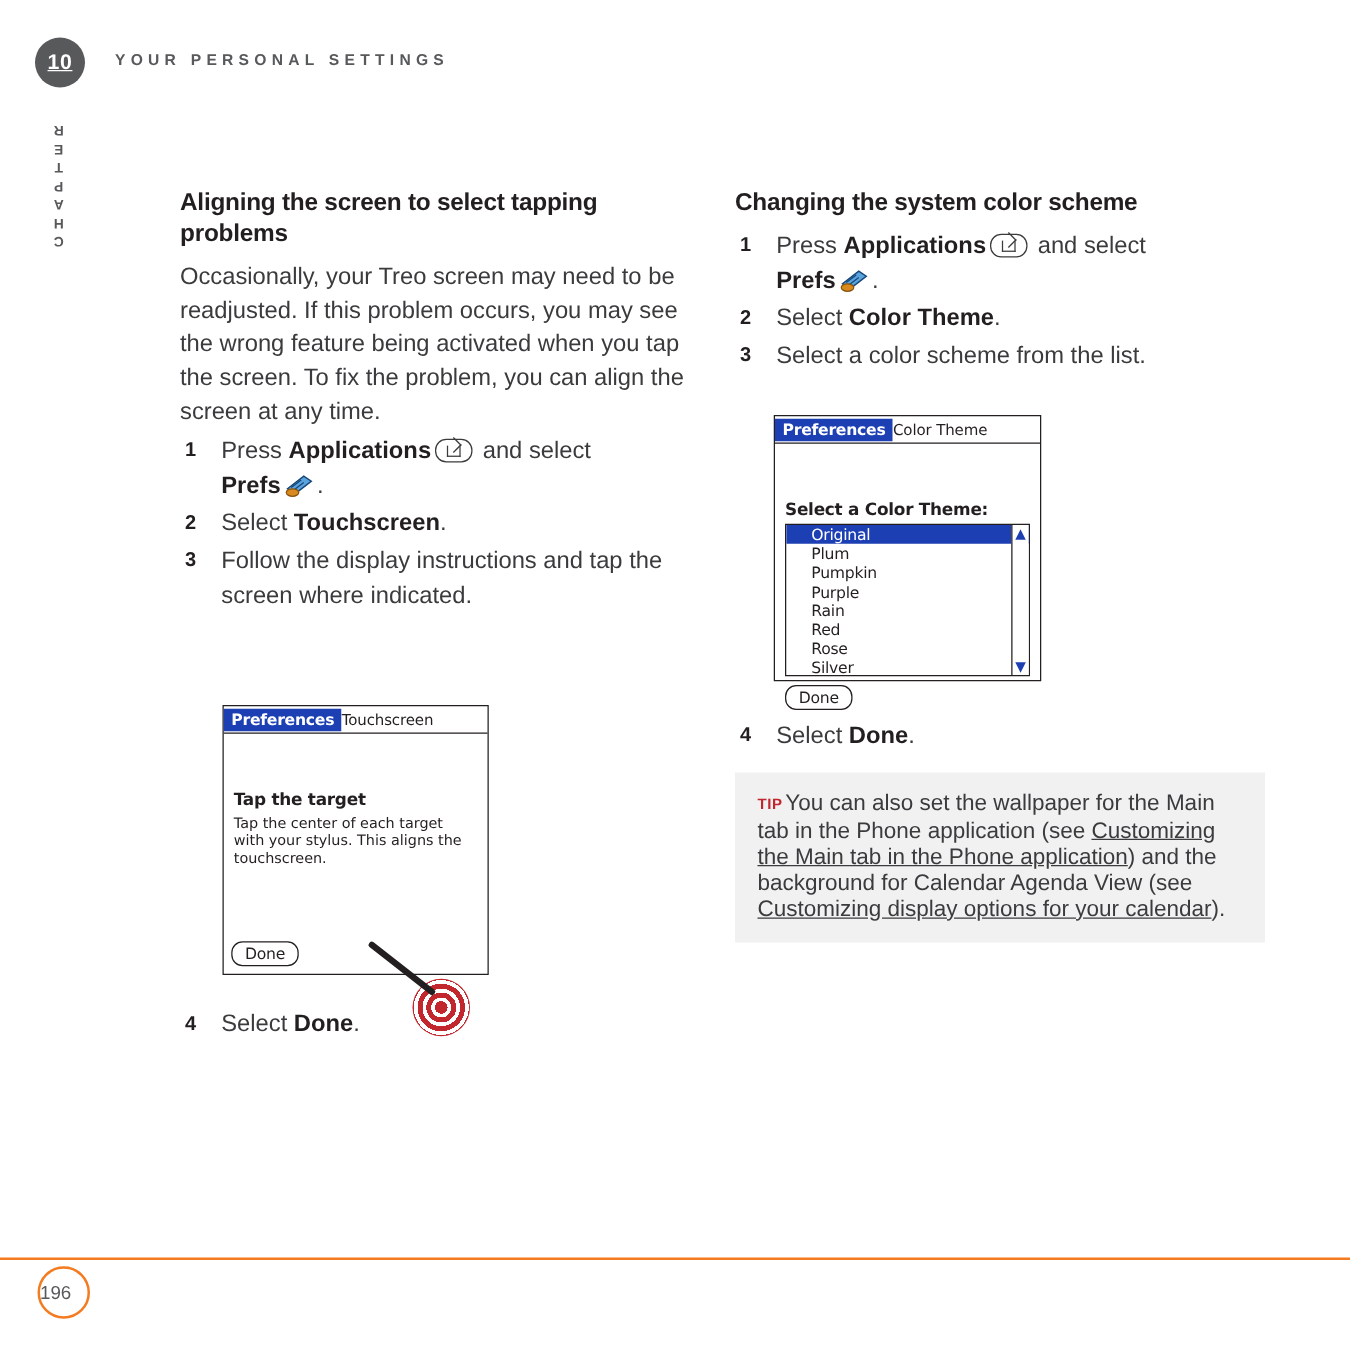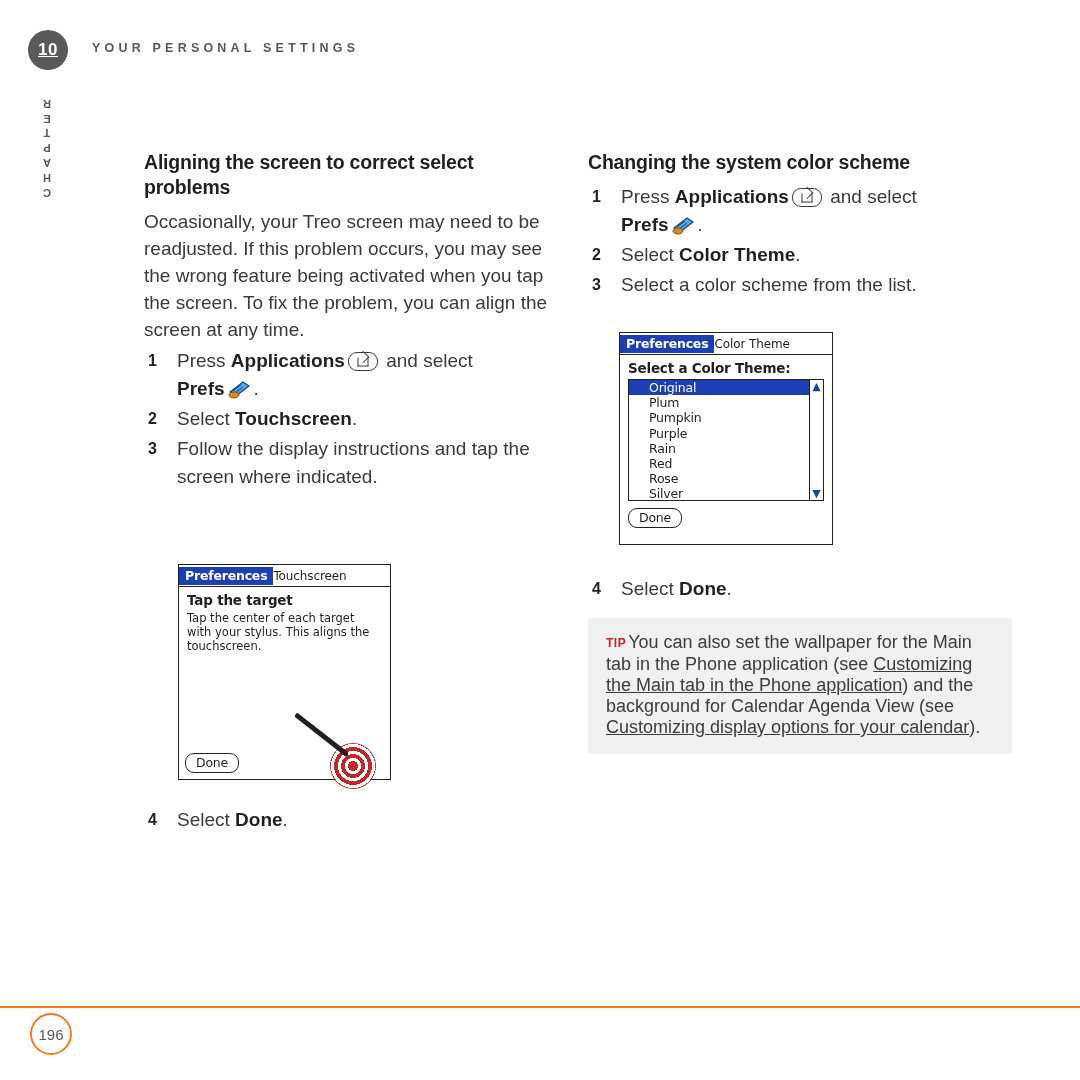--- a/index.html
+++ b/index.html
@@ -171,21 +171,21 @@
     font-weight: bold;
     padding: 2px 6px 3px 6px;
     line-height: 13px;
     letter-spacing: -0.2px;
   }
   .device .titlebar .rt {
     font-size: 12px;
     color: #231f20;
     letter-spacing: -0.1px;
   }
-  .device .bodyarea { padding: 5px 8px; }
+  .device .bodyarea { padding: 5px 8px; margin-top: 40px; }
   .dev-heading {
     font-size: 13.5px;
     font-weight: bold;
     color: #231f20;
     margin-bottom: 3px;
     letter-spacing: -0.2px;
   }
   .dev-text {
     font-size: 11.5px;
     line-height: 14px;
@@ -341,34 +341,33 @@
     top: 1013px;
     width: 38px;
     height: 38px;
     border-radius: 50%;
     border: 2px solid #f47b20;
     background: #ffffff;
     color: #58595b;
     font-size: 15px;
     display: flex;
     align-items: center;
-    justify-content: center;
   }
 </style>
 </head>
 <body>
 
 <div class="chapter-badge">
   <span>10</span>
 </div>
 <div class="header-title">YOUR PERSONAL SETTINGS</div>
 <div class="chapter-vertical">CHAPTER</div>
 
 <div class="col col-left">
-  <h2 class="section">Aligning the screen to correct select problems</h2>
+  <h2 class="section">Aligning the screen to select tapping problems</h2>
   <p class="body">Occasionally, your Treo screen may need to be readjusted. If this problem occurs, you may see the wrong feature being activated when you tap the screen. To fix the problem, you can align the screen at any time.</p>
 
   <ol class="steps">
     <li>
       <span class="num">1</span><span>Press </span><span class="b">Applications</span><span class="icon-applications"><span class="frame"></span><span class="home"></span><span class="roof"></span></span><span> and select </span><br>
       <span class="b">Prefs</span><span class="icon-prefs">
         <svg width="23" height="20" viewBox="0 0 23 20">
           <path d="M2 13 L15 3 L21 7 L8 17 Z" fill="#5ba3dd" stroke="#15477a" stroke-width="1.2"></path>
           <path d="M5 12 L13 6 M7 14 L15 8" stroke="#15477a" stroke-width="1"></path>
           <ellipse cx="6" cy="16" rx="5" ry="3" fill="#d98a1f" stroke="#8a5410" stroke-width="1"></ellipse>

